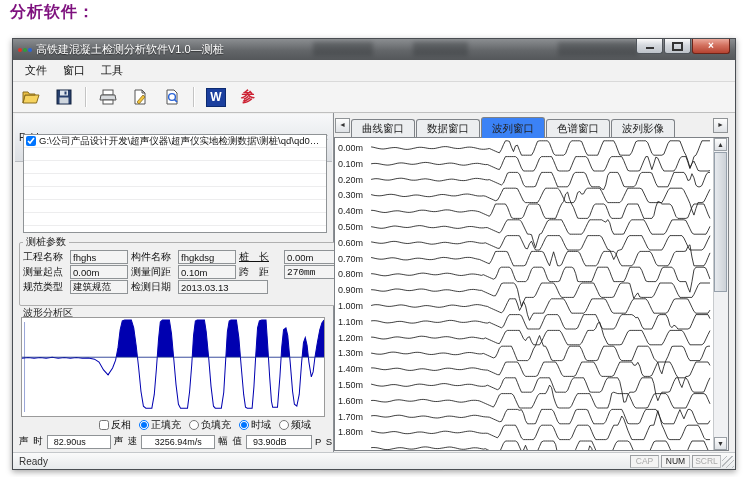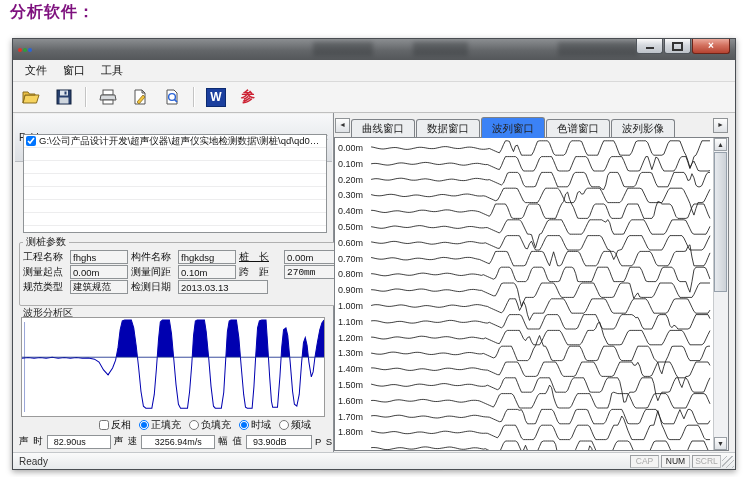--- a/index.html
+++ b/index.html
@@ -114,20 +114,21 @@
 
     <div class="titlebar">
       <span class="tb-smudge sm1"></span>
       <span class="tb-smudge sm2"></span>
       <span class="tb-smudge sm3"></span>
       <span class="app-icon">
         <i style="background:#e03428"></i>
         <i style="background:#2e9e3a"></i>
         <i style="background:#2a63d6"></i>
       </span>
+      <span class="win-title">高铁建混凝土检测分析软件V1.0—测桩</span>
       <div class="winbtns">
         <div class="wbtn wbtn-min"></div>
         <div class="wbtn wbtn-max"></div>
         <div class="wbtn wbtn-close">×</div>
       </div>
     </div>
 
     <div class="menubar" id="menubar">
         <span class="menu-item">文件</span>
         <span class="menu-item">窗口</span>

